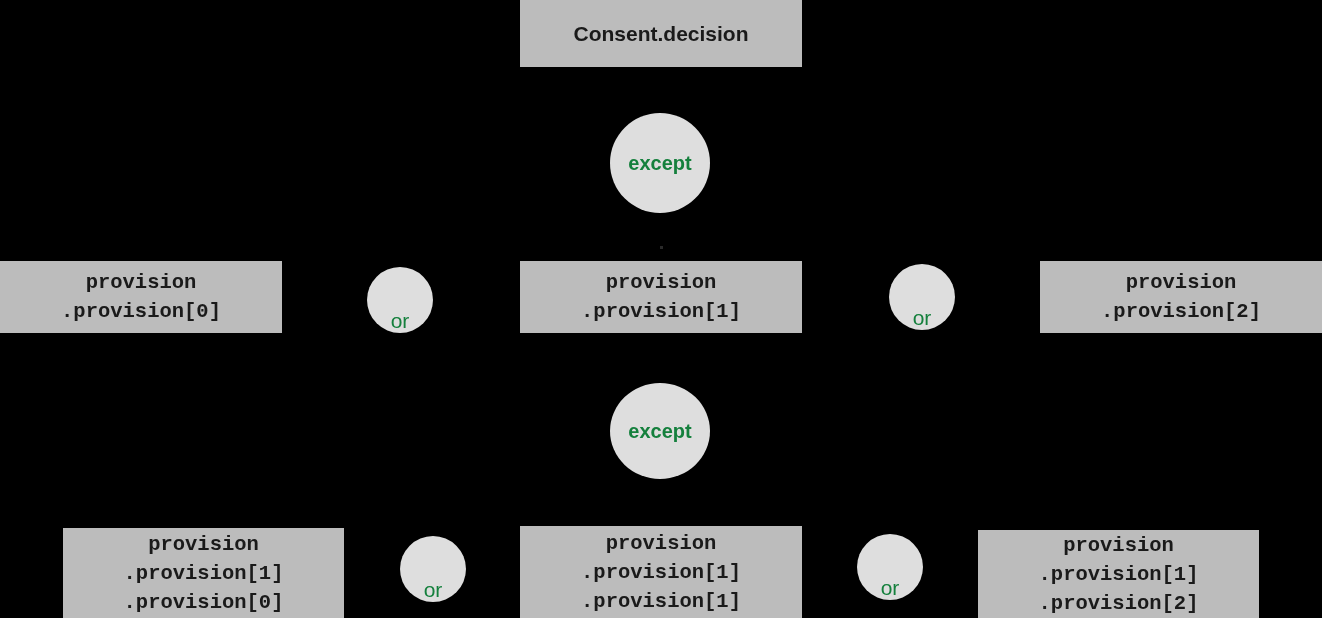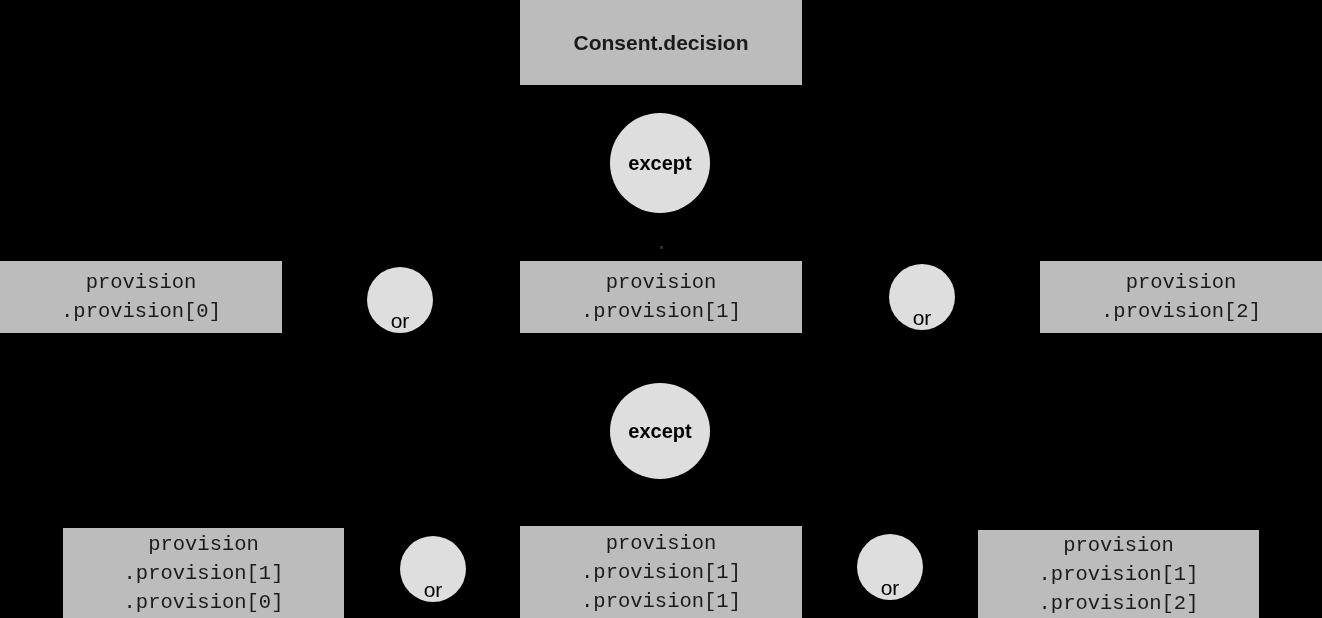--- a/index.html
+++ b/index.html
@@ -30,35 +30,35 @@
   .node-box.title {
     font-family: "Liberation Sans", sans-serif;
     font-weight: bold;
     font-size: 21px;
     letter-spacing: 0px;
   }
   .node-box.code {
     font-family: "Liberation Mono", "DejaVu Sans Mono", monospace;
     font-size: 20.5px;
     line-height: 29px;
-    font-weight: 400;
+    font-weight: 700;
     letter-spacing: 0px;
   }
   .node-box .code-line {
     display: block;
     white-space: pre;
   }
   .op-circle {
     position: absolute;
     background: #dedede;
     border-radius: 50%;
     display: flex;
     align-items: center;
     justify-content: center;
-    color: #000000;
+    color: #15803d;
     box-sizing: border-box;
   }
   .op-circle.or-op {
     font-family: "Liberation Sans", sans-serif;
     font-size: 21px;
     font-weight: 400;
     align-items: flex-end;
   }
   .op-circle.except-op {
     font-family: "Liberation Sans", sans-serif;
@@ -70,21 +70,21 @@
     background: #2a2a2a;
     width: 3px;
     height: 3px;
   }
 </style>
 </head>
 <body>
 
 <div id="canvas">
 
-  <div class="node-box title" style="left:520px; top:0px; width:282px; height:85px;">
+  <div class="node-box title" style="left:520px; top:0px; width:282px; height:67px;">
     <span>Consent.decision</span>
   </div>
 
   <div class="op-circle except-op" style="left:610px; top:113px; width:100px; height:100px;">
     <span>except</span>
   </div>
 
   <div class="connector-dot" style="left:660px; top:246px;"></div>
   <div class="connector-dot" style="left:660px; top:262px;"></div>
   <div class="connector-dot" style="left:660px; top:328px;"></div>

